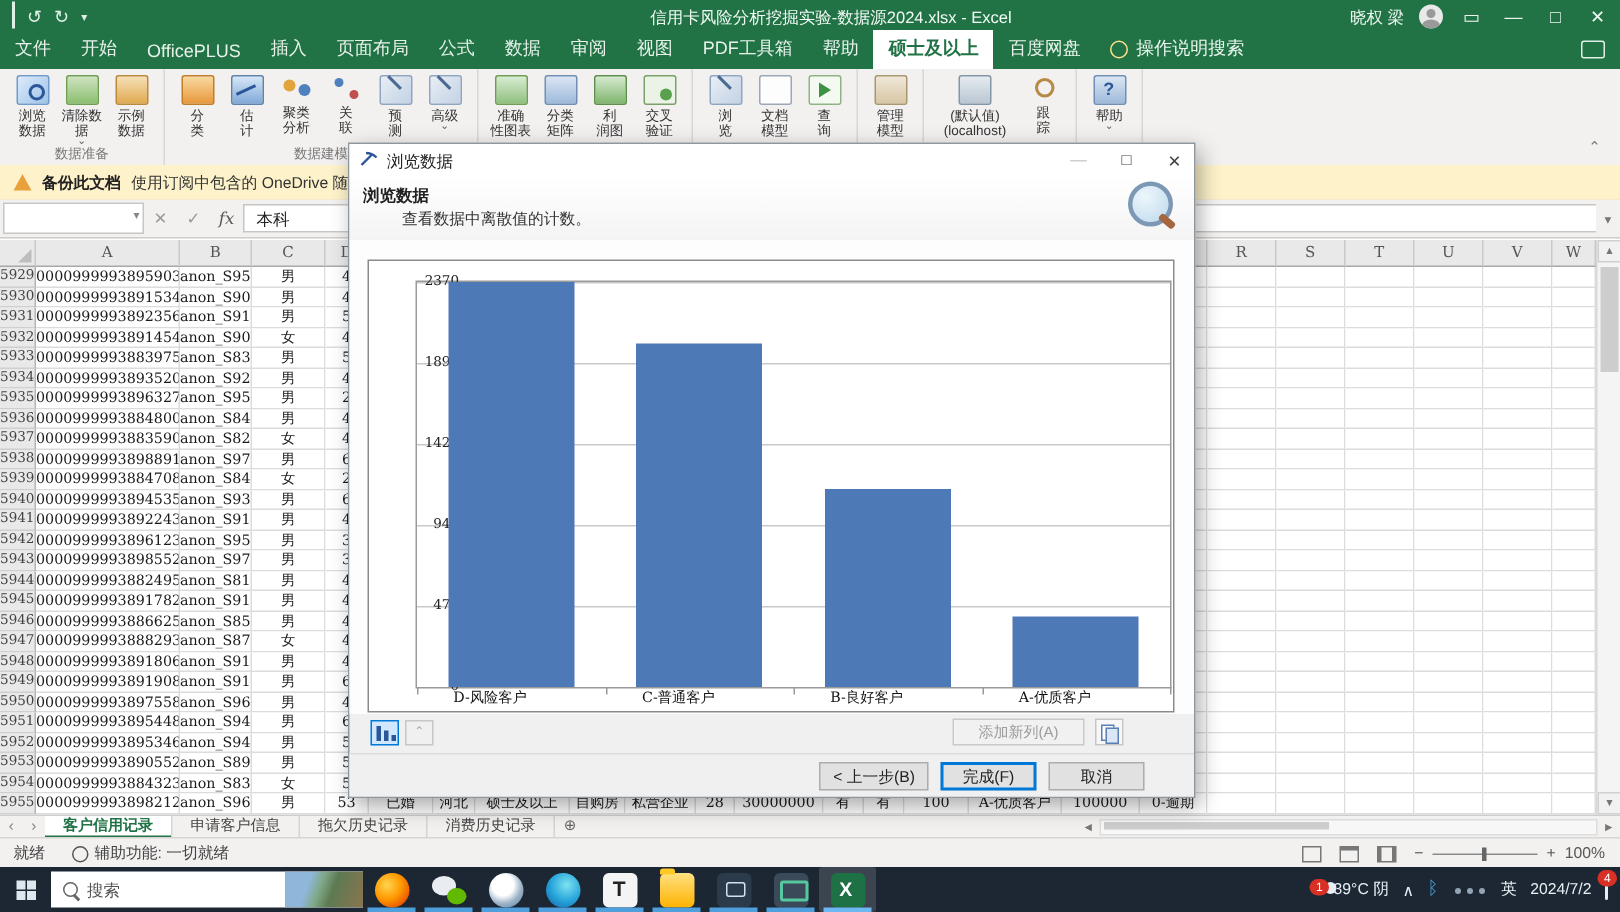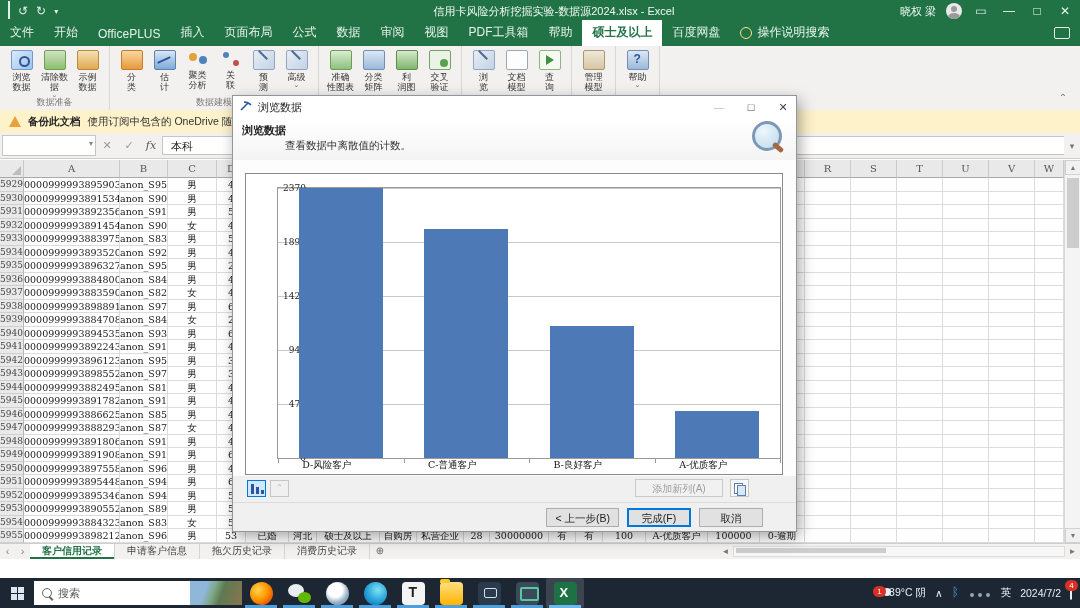--- a/index.html
+++ b/index.html
@@ -173,21 +173,21 @@
 
   
   #dlg{left:232px;top:95px;width:563px;height:435px;background:#f0f0f0;border:1px solid #8f979e;
        box-shadow:3px 5px 14px rgba(0,0,0,.35);z-index:50;}
   #dlg-tb{left:0;top:0;width:563px;height:22px;background:#fff;display:flex;align-items:center;gap:6px;padding-left:7px;box-sizing:border-box;}
   #dlg-title{font-size:11px;color:#222;flex:1;}
   .dctl{width:26px;text-align:center;color:#444;font-size:11px;}
   .dctl.dis{color:#c0c0c0;}
   #dlg-head{left:0;top:22px;width:563px;height:42px;background:linear-gradient(#ffffff,#f4f4f4);border-bottom:1px solid #dcdcdc;}
   #dh-title{position:absolute;left:9px;top:5px;font-weight:bold;font-size:11px;}
-  #dh-sub{position:absolute;left:52px;top:21px;font-size:10.5px;color:#333;}
+  #dh-sub{position:absolute;left:35px;top:21px;font-size:10.5px;color:#333;}
   #dmag{position:absolute;right:12px;top:3px;width:34px;height:36px;}
   #dmag .lens{position:absolute;left:2px;top:0;width:24px;height:24px;border-radius:50%;
               border:3px solid #7d98b5;background:radial-gradient(circle at 35% 30%,#eef6fc,#bcd9ec);}
   #dmag .handle{position:absolute;left:22px;top:24px;width:12px;height:5px;background:#a5673f;transform:rotate(40deg);border-radius:2px;}
   #dlg-body{left:0;top:64px;width:563px;height:316px;background:#fdfdfd;}
   #chartbox{position:absolute;left:12px;top:13px;width:536px;height:300px;background:#fff;border:1px solid #8a8a8a;}
   #plot{position:absolute;left:31px;top:13px;width:502px;height:270px;border:1px solid #9a9a9a;box-sizing:content-box;}
   .gline{position:absolute;left:0;width:502px;height:1px;background:#c9c9c9;}
   .ylab{position:absolute;right:474px;width:28px;text-align:right;font-size:9px;color:#222;font-family:"DejaVu Serif",serif;}
   .bar{position:absolute;bottom:0;}
@@ -366,20 +366,35 @@
           <div class="rbtn">
             <div data-icon="manage-models-icon"></div>
             <div class="rlbl">管理
 模型</div>
           </div>
         </div>
         <div class="glabel"></div>
       </div>
       <div class="rgroup">
         <div class="rgrow">
+          <div class="rbtn wide">
+            <div data-icon="server-icon"></div>
+            <div class="rlbl">(默认值)
+(localhost)</div>
+          </div>
+          <div class="rbtn">
+            <div data-icon="trace-icon"></div>
+            <div class="rlbl">跟
+踪</div>
+          </div>
+        </div>
+        <div class="glabel"></div>
+      </div>
+      <div class="rgroup">
+        <div class="rgrow">
           <div class="rbtn">
             <div data-icon="help-icon"></div>
             <div class="rlbl">帮助</div>
             <div class="dd">⌄</div>
           </div>
         </div>
         <div class="glabel"></div>
       </div>
     </div>
   <div id="ribbon-collapse" class="abs">⌃</div>
@@ -1148,20 +1163,40 @@
     <span id="addsheet">⊕</span>
     <span id="hscroll">
       <span class="harr">◄</span>
       <span id="htrack">
           <span id="hthumb"></span>
         </span>
       <span class="harr">►</span>
     </span>
   </div>
 
+  <div id="statusbar" class="abs">
+    <span id="ready">就绪</span>
+    <span id="acc">
+      <span id="acc-ic"></span>
+      <span>辅助功能: 一切就绪</span>
+    </span>
+    <span id="sb-right">
+      <span class="view-ic"></span>
+      <span class="view-ic v2"></span>
+      <span class="view-ic v3"></span>
+      <span id="zoomer">
+        <span>−</span>
+        <span id="ztrack">
+            <span id="zthumb"></span>
+          </span>
+        <span>+</span>
+        <span>100%</span>
+      </span>
+    </span>
+  </div>
 
   <div id="dlg" class="abs">
     <div id="dlg-tb" class="abs">
       <svg width="12" height="12" viewBox="0 0 12 12">
         <path d="M1 9 L8 2" stroke="#2b579a" stroke-width="1.6" fill="none"></path>
         <path d="M4 1 Q8 1 11 4" stroke="#2b579a" stroke-width="1.6" fill="none"></path>
       </svg>
       <span id="dlg-title">浏览数据</span>
       <span class="dctl dis">—</span>
       <span class="dctl">□</span>

